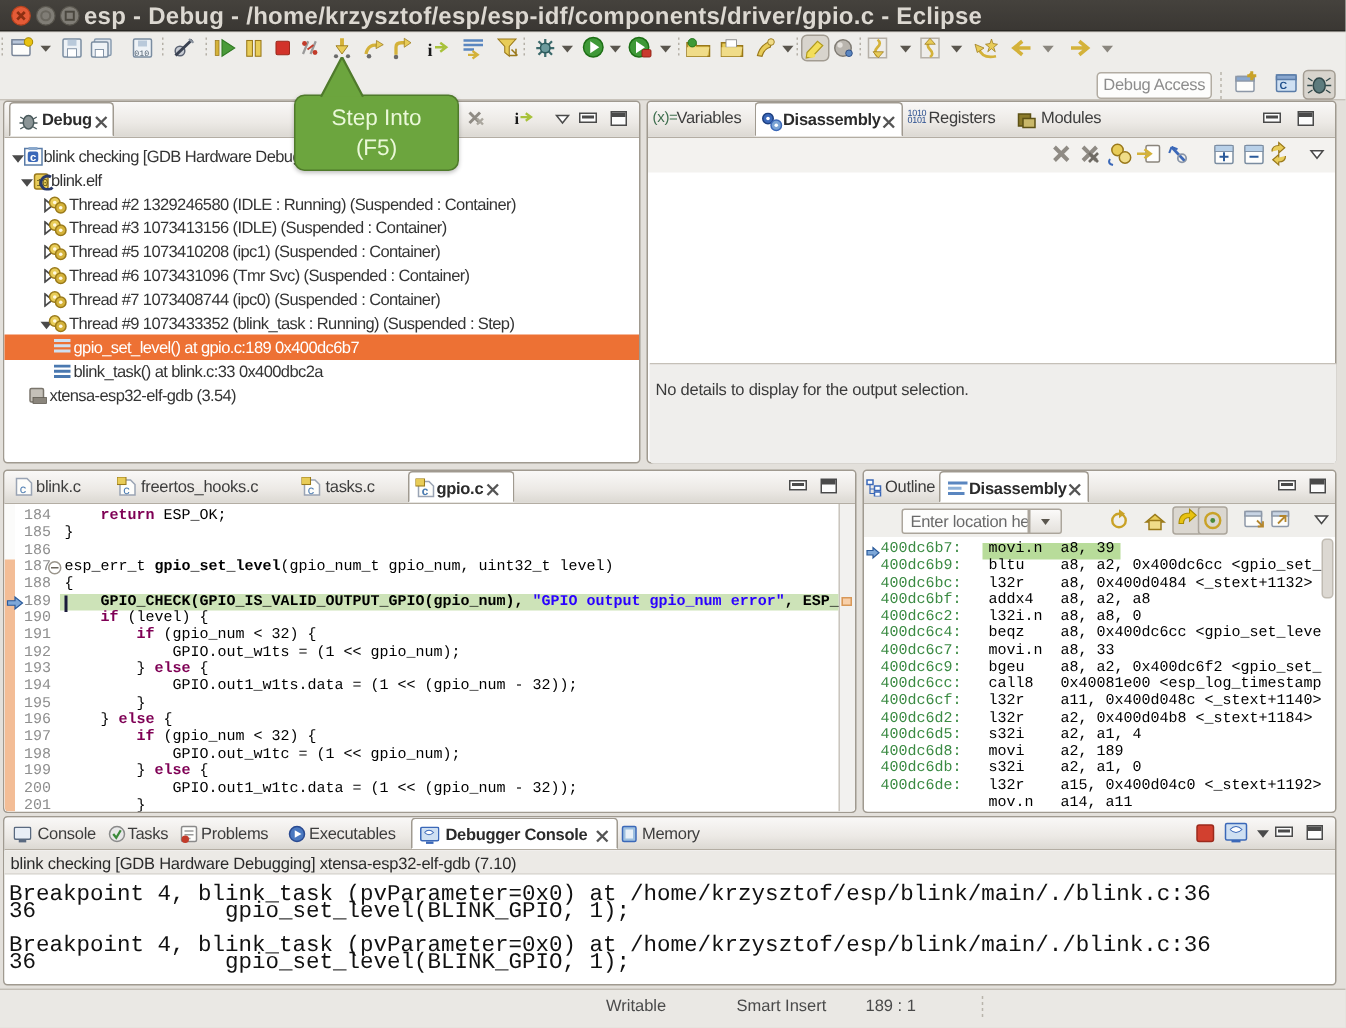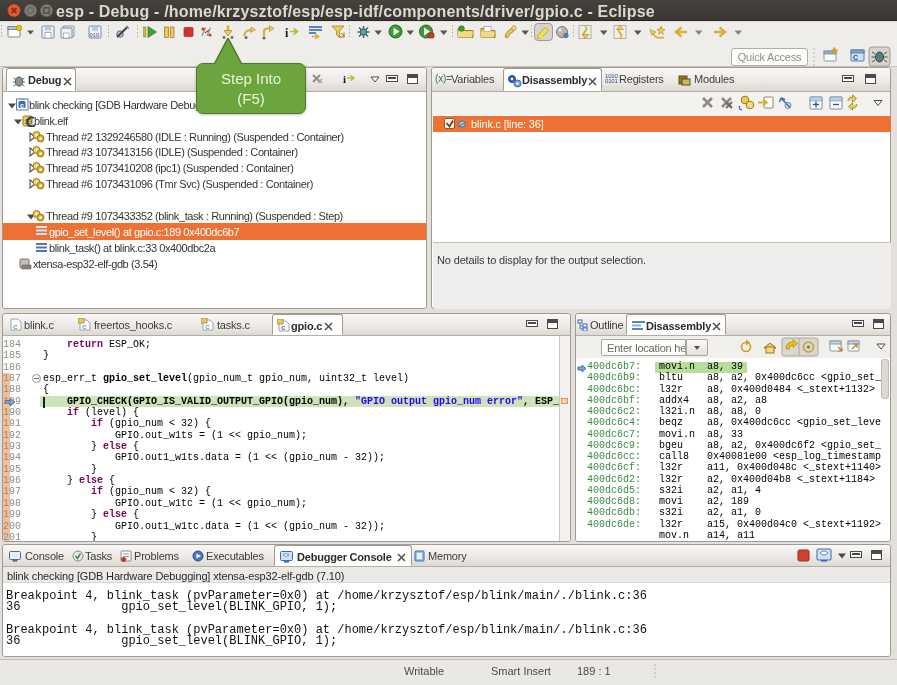--- a/index.html
+++ b/index.html
@@ -163,21 +163,21 @@
     <path d="M650 29.5 l1.5 5.5 l4.5 -3 z" fill="#e8cc58" stroke="#99781a" stroke-width="0.5"></path>
 
     <path d="M687 32 l-10 0 M681.5 27.5 l-5.5 4.5 l5.5 4.5" fill="none" stroke="#d4b23a" stroke-width="2.4"></path>
     <path d="M695 30.5 l7.5 0 l-3.75 4.5 z" fill="#8a867e"></path>
 
     <path d="M714 32 l10 0 M719.5 27.5 l5.5 4.5 l-5.5 4.5" fill="none" stroke="#d4b23a" stroke-width="2.4"></path>
     <path d="M734.5 30.5 l7.5 0 l-3.75 4.5 z" fill="#8a867e"></path>
   </g>
     </svg>
 
-  <div class="abs" style="left:731px;top:26px;width:77px;height:18px;background:#fdfdfc;border:1px solid #b2aca2;border-radius:3px;font-size:11px;color:#8c8c8c;text-align:center;line-height:17px;letter-spacing:-0.2px">Quick Access</div>
+  <div class="abs" style="left:731px;top:26px;width:77px;height:18px;background:#fdfdfc;border:1px solid #b2aca2;border-radius:3px;font-size:11px;color:#8c8c8c;text-align:center;line-height:17px;letter-spacing:-0.2px">Debug Access</div>
   <svg width="110" height="24" style="position:absolute;left:787px;top:24px">
     <line x1="27" y1="2" x2="27" y2="21" stroke="#b9b4ab" stroke-dasharray="2,2"></line>
 
     <rect x="37" y="5" width="12" height="10" rx="1" fill="#fdfdfb" stroke="#8d98a8"></rect>
     <rect x="37" y="5" width="12" height="3" fill="#89a7cf" stroke="#8d98a8"></rect>
     <path d="M46 3 l3 3 m-1.5 -4.5 l0 6 m-3 -3 l6 0" stroke="#c9a227" stroke-width="2"></path>
 
     <rect x="64" y="4" width="13" height="11" rx="1" fill="#cfe0f2" stroke="#5a7ca8"></rect>
     <rect x="64" y="4" width="13" height="3" fill="#89a7cf" stroke="#5a7ca8"></rect>
     <text x="66" y="13.5" font-size="7" fill="#1f4f8b" font-weight="bold">C</text>
@@ -278,20 +278,32 @@
         <svg width="10" height="10" style="position:absolute;left:24px;top:3px">
           <path d="M3 1 l5 4 l-5 4 z" fill="#fff" stroke="#4a4a4a" stroke-width="1.1"></path>
         </svg>
         <svg width="13" height="13" style="position:absolute;left:29px;top:1px">
           <circle cx="4.5" cy="5" r="3.5" fill="#e8cc58" stroke="#9a7a1a"></circle>
           <circle cx="8.5" cy="8.5" r="3.5" fill="#d4b23a" stroke="#9a7a1a"></circle>
           <circle cx="4.5" cy="5" r="1.2" fill="#fff8e0"></circle>
           <circle cx="8.5" cy="8.5" r="1.2" fill="#fff8e0"></circle>
         </svg>
         <span style="position:absolute;left:43px;top:2px">Thread #6 1073431096 (Tmr Svc) (Suspended : Container)</span>
+      </div>
+    <div class="treerow" style="top:99.8px">
+        <svg width="10" height="10" style="position:absolute;left:24px;top:3px">
+          <path d="M3 1 l5 4 l-5 4 z" fill="#fff" stroke="#4a4a4a" stroke-width="1.1"></path>
+        </svg>
+        <svg width="13" height="13" style="position:absolute;left:29px;top:1px">
+          <circle cx="4.5" cy="5" r="3.5" fill="#e8cc58" stroke="#9a7a1a"></circle>
+          <circle cx="8.5" cy="8.5" r="3.5" fill="#d4b23a" stroke="#9a7a1a"></circle>
+          <circle cx="4.5" cy="5" r="1.2" fill="#fff8e0"></circle>
+          <circle cx="8.5" cy="8.5" r="1.2" fill="#fff8e0"></circle>
+        </svg>
+        <span style="position:absolute;left:43px;top:2px">Thread #7 1073408744 (ipc0) (Suspended : Container)</span>
       </div>
     <div class="treerow" style="top:115.6px">
         <svg width="12" height="10" style="position:absolute;left:22px;top:4px">
           <path d="M2 2.5 l8 0 l-4 5 z" fill="#4a4a4a"></path>
         </svg>
         <svg width="13" height="13" style="position:absolute;left:29px;top:1px">
           <circle cx="4.5" cy="5" r="3.5" fill="#e8cc58" stroke="#9a7a1a"></circle>
           <circle cx="8.5" cy="8.5" r="3.5" fill="#d4b23a" stroke="#9a7a1a"></circle>
           <circle cx="4.5" cy="5" r="1.2" fill="#fff8e0"></circle>
           <circle cx="8.5" cy="8.5" r="1.2" fill="#fff8e0"></circle>
@@ -376,29 +388,20 @@
       <rect x="120" y="5" width="12" height="12" rx="1" fill="#fdfdfc" stroke="#7a8ca0"></rect>
       <rect x="120" y="5" width="12" height="4" fill="#b8d0e8" stroke="#7a8ca0" stroke-width="0.6"></rect>
       <path d="M123 12.5 l6 0 M126 9.5 l0 6" stroke="#2a5a9a" stroke-width="1.3"></path>
       <rect x="140" y="5" width="12" height="12" rx="1" fill="#fdfdfc" stroke="#7a8ca0"></rect>
       <rect x="140" y="5" width="12" height="4" fill="#b8d0e8" stroke="#7a8ca0" stroke-width="0.6"></rect>
       <path d="M143 12.5 l6 0" stroke="#2a5a9a" stroke-width="1.3"></path>
       <path d="M158 9 q0 -4 4.5 -4 l0 -2 l4 3.5 l-4 3.5 l0 -2 M167 12 q0 4 -4.5 4 l0 2 l-4 -3.5 l4 -3.5 l0 2" fill="#e8cc58" stroke="#99781a" stroke-width="0.8"></path>
       <path d="M184 8.5 l8 0 l-4 5 z" fill="#fff" stroke="#4a4a4a"></path>
     </svg>
   </div>
-  <div class="abs orange" style="left:1px;top:48px;width:458px;height:16px">
-    <svg width="24" height="12" style="position:absolute;left:11px;top:2px">
-      <rect x="0.5" y="0.5" width="10" height="10" rx="1.5" fill="#fdf6ee" stroke="#8a5a2a"></rect>
-      <path d="M2.5 5 l3 3.5 l3.5 -6" fill="none" stroke="#7a3a10" stroke-width="1.8"></path>
-      <circle cx="18" cy="6" r="3.2" fill="#9ec0e0" stroke="#4a78a8"></circle>
-      <path d="M14 9 l8 -5" stroke="#4a78a8" stroke-width="1"></path>
-    </svg>
-    <span style="position:absolute;left:38px;top:2px;font-size:11px;letter-spacing:-0.18px">blink.c [line: 36]</span>
-  </div>
   <div class="abs" style="left:1px;top:174px;width:458px;height:67px;background:#efeeec;border-top:1px solid #c5c0b8;border-radius:0 0 3px 3px">
     <div class="abs" style="left:4px;top:11px;font-size:11px;color:#3a3a3a;letter-spacing:-0.15px">No details to display for the output selection.</div>
   </div>
 </div>
 
 <div class="panel" id="editorpanel" style="left:2px;top:313px;width:569px;height:229px">
   <div class="tabrow" style="height:22px">
     <div class="tab" style="left:2px;width:64px">
       <svg width="12" height="13" style="position:absolute;left:5px;top:4px">
           <path d="M1 1 h7 l3 3 v8 h-10 z" fill="#fdfdfb" stroke="#9aa4b4"></path>
@@ -454,21 +457,21 @@
 
     <svg width="12" height="10" style="position:absolute;left:1px;top:61px">
         <path d="M1 3.5 h5 V1 l5 4 l-5 4 V6.5 H1 z" fill="#7da7d8" stroke="#2a5a9a" stroke-width="0.8"></path>
       </svg>
 
     <svg width="10" height="10" style="position:absolute;left:29px;top:38px">
         <circle cx="4.5" cy="4.5" r="4" fill="#fff" stroke="#9a958c"></circle>
         <line x1="2" y1="4.5" x2="7" y2="4.5" stroke="#6a655c" stroke-width="1"></line>
       </svg>
 
-    <div class="mono abs" style="left:0px;top:3px;width:31px;font-size:10px;line-height:11.35px;color:#8e8e8e;text-align:left;white-space:pre">184
+    <div class="mono abs" style="left:0px;top:3px;width:31px;font-size:10px;line-height:11.35px;color:#8e8e8e;text-align:right;white-space:pre">184
 185
 186
 187
 188
 189
 190
 191
 192
 193
 194
@@ -613,21 +616,21 @@
     <div class="mindiv" style="right:28px;top:6px">
         <i></i>
       </div>
     <div class="maxdiv" style="right:8px;top:5px">
         <i></i>
       </div>
   </div>
   <div class="abs" style="left:0;top:22px;right:0;bottom:0;background:#fff;border-radius:0 0 3px 3px" id="consolebody">
     <div class="abs" style="left:0;top:0;right:0;height:16px;background:#eceae6;border-bottom:1px solid #dcd9d4"></div>
     <div class="abs" style="left:4px;top:3px;font-size:11px;color:#2a2a2a;letter-spacing:-0.15px">blink checking [GDB Hardware Debugging] xtensa-esp32-elf-gdb (7.10)</div>
-    <div class="mono abs" style="left:3px;top:24px;font-size:12px;line-height:11.3px;color:#111;white-space:pre">Breakpoint 4, blink_task (pvParameter=0x0) at /home/krzysztof/esp/blink/main/./blink.c:36
+    <div class="mono abs" style="left:3px;top:24px;font-size:15px;line-height:11.3px;color:#111;white-space:pre">Breakpoint 4, blink_task (pvParameter=0x0) at /home/krzysztof/esp/blink/main/./blink.c:36
 36              gpio_set_level(BLINK_GPIO, 1);
 
 Breakpoint 4, blink_task (pvParameter=0x0) at /home/krzysztof/esp/blink/main/./blink.c:36
 36              gpio_set_level(BLINK_GPIO, 1);</div>
   </div>
 </div>
 
 <div class="abs" style="left:0;top:659px;width:897px;height:26px;background:#eae8e4;border-top:1px solid #c2bdb5">
   <span class="abs" style="left:404px;top:5px;font-size:11px;color:#4a4a4a">Writable</span>
   <span class="abs" style="left:491px;top:5px;font-size:11px;color:#4a4a4a">Smart Insert</span>

